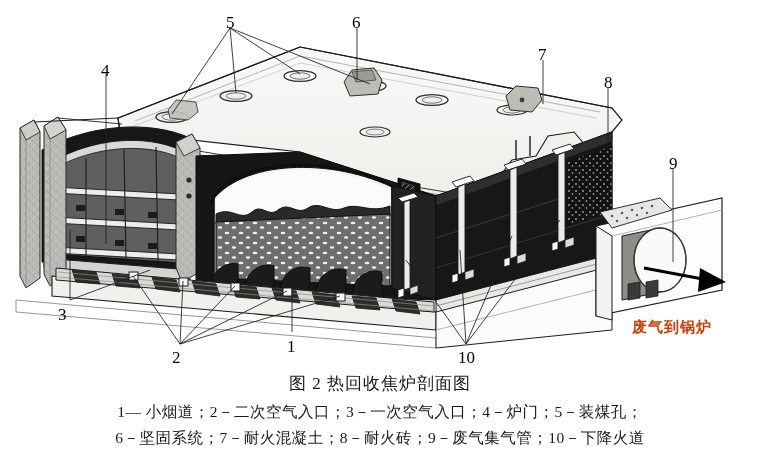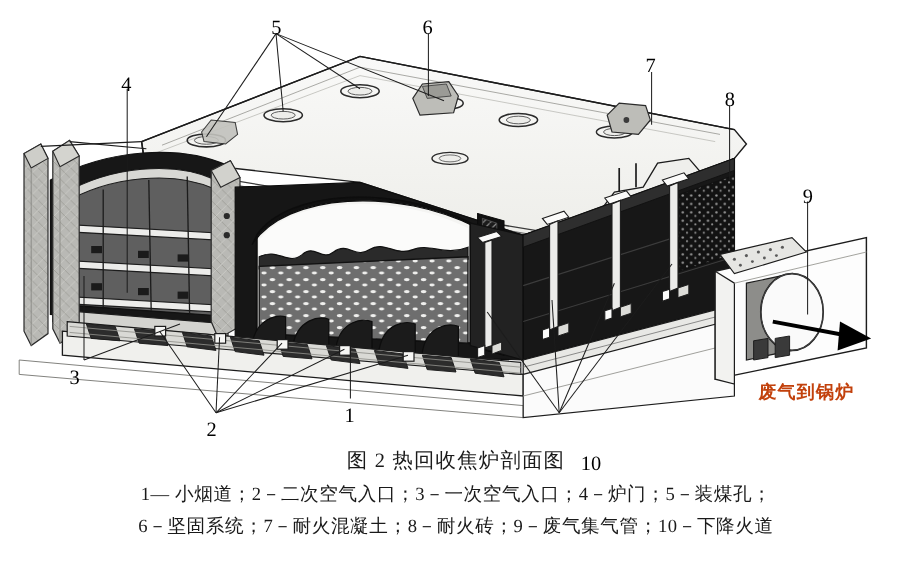--- a/index.html
+++ b/index.html
@@ -342,21 +342,21 @@
 
   <div class="num" style="left:287px;top:338px;">1</div>
   <div class="num" style="left:172px;top:349px;">2</div>
   <div class="num" style="left:58px;top:306px;">3</div>
   <div class="num" style="left:101px;top:62px;">4</div>
   <div class="num" style="left:226px;top:14px;">5</div>
   <div class="num" style="left:352px;top:14px;">6</div>
   <div class="num" style="left:538px;top:46px;">7</div>
   <div class="num" style="left:604px;top:74px;">8</div>
   <div class="num" style="left:669px;top:155px;">9</div>
-  <div class="num" style="left:484px;top:349px;margin-top:29px;">10</div>
+  <div class="num" style="left:458px;top:349px;">10</div>
 
   <div class="wglabel" style="left:632px;top:318px;">废气到锅炉</div>
 
   <div class="cap" id="cap-title">图 2   热回收焦炉剖面图</div>
   <div class="cap" id="cap-l1">1— 小烟道；2－二次空气入口；3－一次空气入口；4－炉门；5－装煤孔；</div>
   <div class="cap" id="cap-l2">6－坚固系统；7－耐火混凝土；8－耐火砖；9－废气集气管；10－下降火道</div>
 
 </div>
 
 </body></html>

